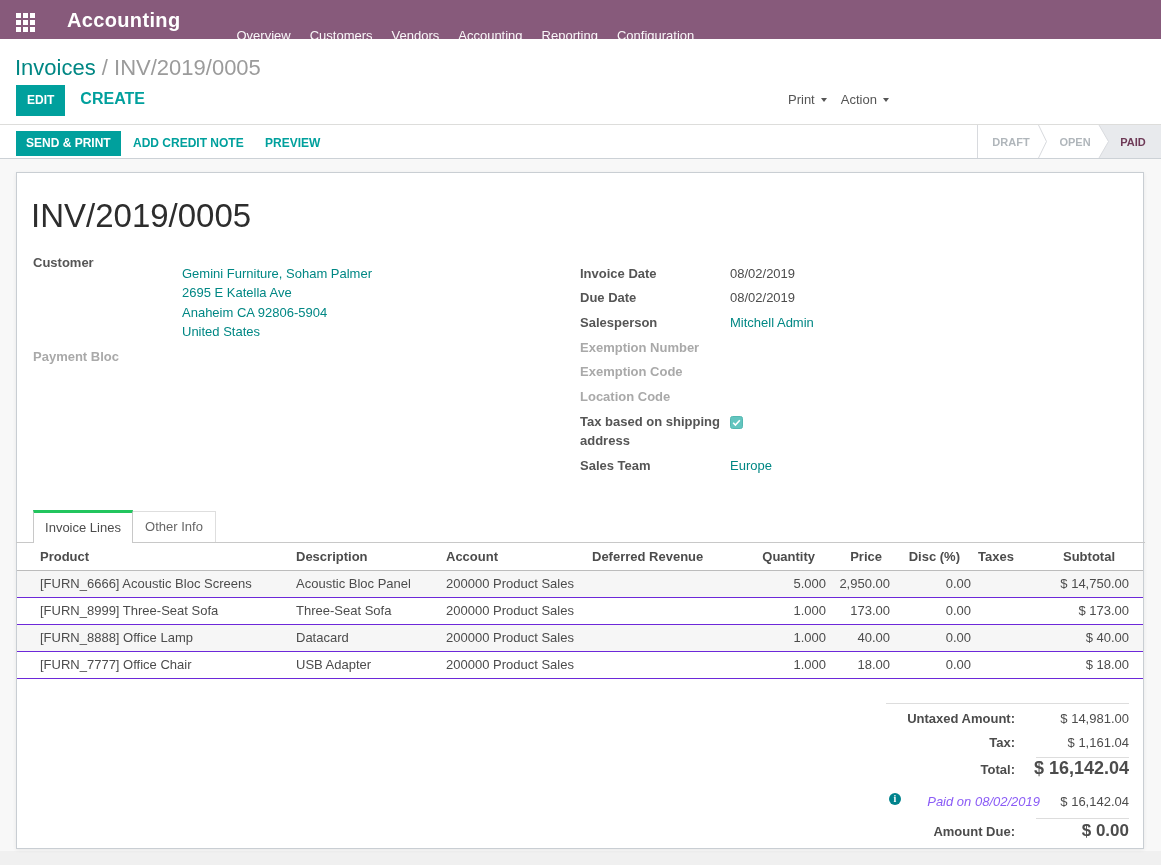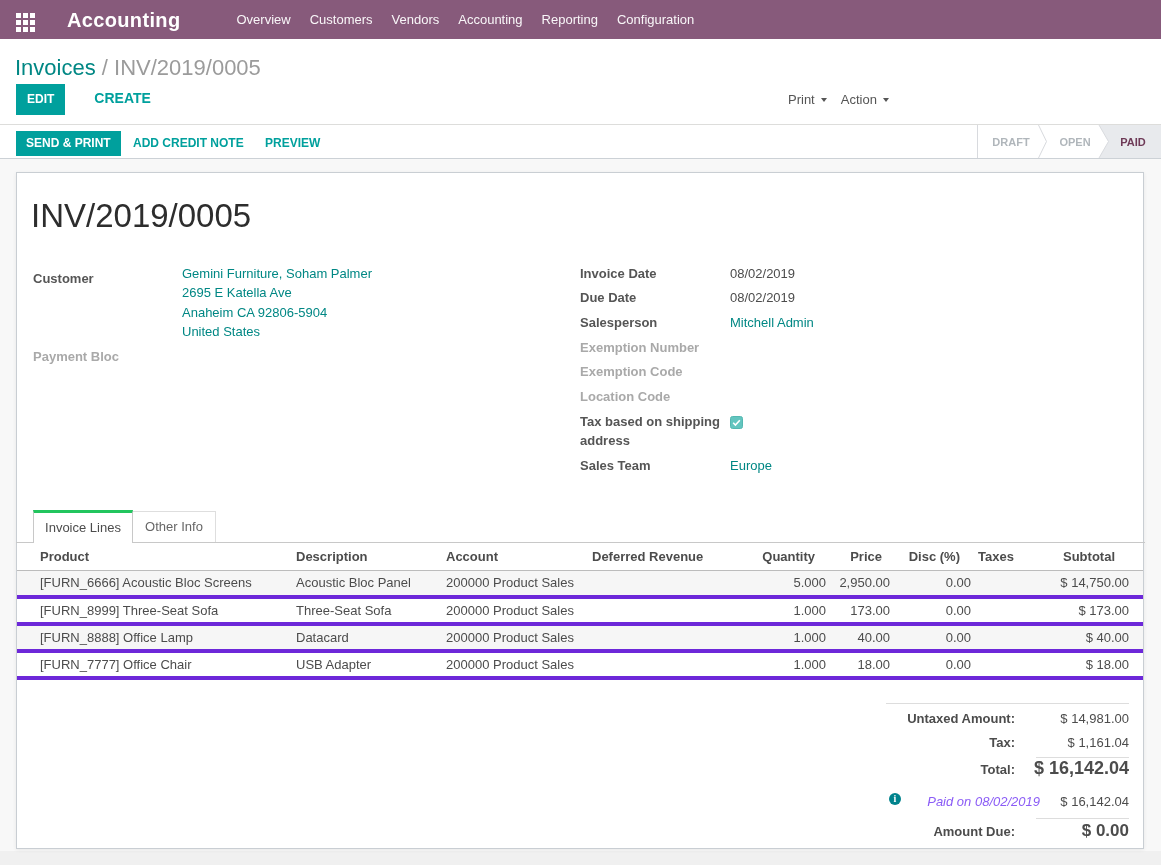--- a/index.html
+++ b/index.html
@@ -4,30 +4,30 @@
 <style>
 * { margin:0; padding:0; box-sizing:border-box; }
 html,body { width:1161px; height:865px; overflow:hidden; }
 body { font-family:"Liberation Sans", sans-serif; font-size:13px; color:#4c4c4c; background:#fff; position:relative; }
 
 
 .nav { position:absolute; top:0; left:0; width:1161px; height:39px; background:#875a7b; }
 .nav .grid { position:absolute; left:16px; top:13px; width:19px; height:19px; }
 .nav .grid i { position:absolute; width:5px; height:5px; background:#fff; }
 .nav .brand { position:absolute; left:67px; top:9px; font-size:20px; font-weight:bold; color:#fff; letter-spacing:0.35px; }
-.nav .menu { position:absolute; left:227px; top:0; height:39px; line-height:39px; }
+.nav .menu { position:absolute; left:227px; top:16px; height:39px; line-height:39px; }
 .nav .menu span { color:rgba(255,255,255,0.95); font-size:13px; padding:0 9.5px; }
 
 
 .bc { position:absolute; left:15px; top:55px; font-size:22px; color:#9b9b9b; }
 .bc a { color:#008784; text-decoration:none; }
 .bc .cur { color:#9b9b9b; }
 .btnrow { position:absolute; left:16px; top:83px; }
 .btn-p { display:inline-block; background:#00a09d; color:#fff; font-size:12px; font-weight:bold; height:31px; line-height:31px; padding:0 11px; }
-.btn-l { display:inline-block; color:#00a09d; font-size:14px; font-weight:bold; height:31px; line-height:31px; margin-left:29px; }
+.btn-l { display:inline-block; color:#00a09d; font-size:16px; font-weight:bold; height:31px; line-height:31px; margin-left:15px; }
 .pa { position:absolute; top:92px; left:788px; font-size:13px; color:#555; }
 .pa > span { margin-right:14px; }
 .caret { display:inline-block; width:0; height:0; border-left:3px solid transparent; border-right:3px solid transparent; border-top:4px solid #555; margin-left:6px; vertical-align:2px; }
 
 
 .toolbar { position:absolute; left:0; top:124px; width:1161px; height:35px; background:#fff; border-top:1px solid #dddddb; border-bottom:1px solid #ccd1d6; }
 .toolbar .btn-sp { position:absolute; left:16px; top:6px; background:#00a09d; color:#fff; font-size:12px; font-weight:bold; height:25px; line-height:25px; padding:0 10px; }
 .toolbar .lk1 { position:absolute; left:133px; top:6px; color:#00a09d; font-size:12px; font-weight:bold; line-height:24px; }
 .toolbar .lk2 { position:absolute; left:265px; top:6px; color:#00a09d; font-size:12px; font-weight:bold; line-height:24px; }
 .status { position:absolute; right:0; top:0; width:184px; height:33px; }
@@ -48,21 +48,21 @@
 .g-left-val { left:182px; width:380px; }
 .g-right-lbl { left:580px; width:142px; }
 .g-right-val { left:730px; width:390px; }
 .tabline { position:absolute; left:16px; top:542px; width:1129px; height:1px; background:#c8c8c8; }
 .tab-a { position:absolute; left:33px; top:510px; width:100px; height:33px; background:#fff; border:1px solid #c8c8c8; border-bottom:none; border-top:3px solid #22c55e; z-index:2; text-align:center; line-height:29px; color:#4c4c4c; }
 .tab-i { position:absolute; left:133px; top:511px; width:83px; height:31px; background:#fff; border:1px solid #dedede; border-bottom:none; border-left:none; text-align:center; line-height:29px; color:#666; }
 
 
 table.lines { position:absolute; left:17px; top:543px; width:1126px; border-collapse:collapse; table-layout:fixed; font-size:13px; }
 table.lines th { font-weight:bold; color:#4c4c4c; height:27px; border-bottom:1px solid #bcbcbc; white-space:nowrap; overflow:hidden; }
-table.lines td { height:27px; border-bottom:4px solid #6d28d9; white-space:nowrap; overflow:hidden; color:#4c4c4c; }
+table.lines td { height:27px; border-bottom:1px solid #6d28d9; white-space:nowrap; overflow:hidden; color:#4c4c4c; }
 table.lines tr.odd td { background:#f6f6f6; }
 .c1 { width:275px; padding-left:23px; text-align:left; }
 .c2 { width:150px; padding-left:4px; text-align:left; }
 .c3 { width:146px; padding-left:4px; text-align:left; }
 .c4 { width:124px; padding-left:4px; text-align:left; }
 .c5 { width:118px; text-align:right; }
 .c6 { width:64px; text-align:right; }
 .c7 { width:81px; text-align:right; }
 .c8 { width:85px; padding-left:3px; text-align:left; }
 .c9 { text-align:right; }
@@ -120,21 +120,21 @@
     <text x="156" y="21" text-anchor="middle" font-size="11" font-weight="bold" fill="#6e3a57" font-family="Liberation Sans, sans-serif">PAID</text>
   </svg>
 </div>
 
 <div class="content"></div>
 <div class="strip"></div>
 <div class="sheet"></div>
 
 <div class="title">INV/2019/0005</div>
 
-<div class="fg g-left-lbl" style="top:269px"><span class="lbl">Customer</span></div>
+<div class="fg g-left-lbl" style="top:253px"><span class="lbl">Customer</span></div>
 <div class="fg g-left-val" style="top:263.5px">
   <div class="val"><a>Gemini Furniture, Soham Palmer</a></div>
   <div class="val"><a>2695 E Katella Ave</a></div>
   <div class="val"><a>Anaheim CA 92806-5904</a></div>
   <div class="val"><a>United States</a></div>
 </div>
 <div class="fg g-left-lbl" style="top:347px"><span class="lbl-m">Payment Bloc</span></div>
 
 <div class="fg g-right-lbl" style="top:263.5px"><span class="lbl">Invoice Date</span></div>
 <div class="fg g-right-val" style="top:263.5px">08/02/2019</div>

